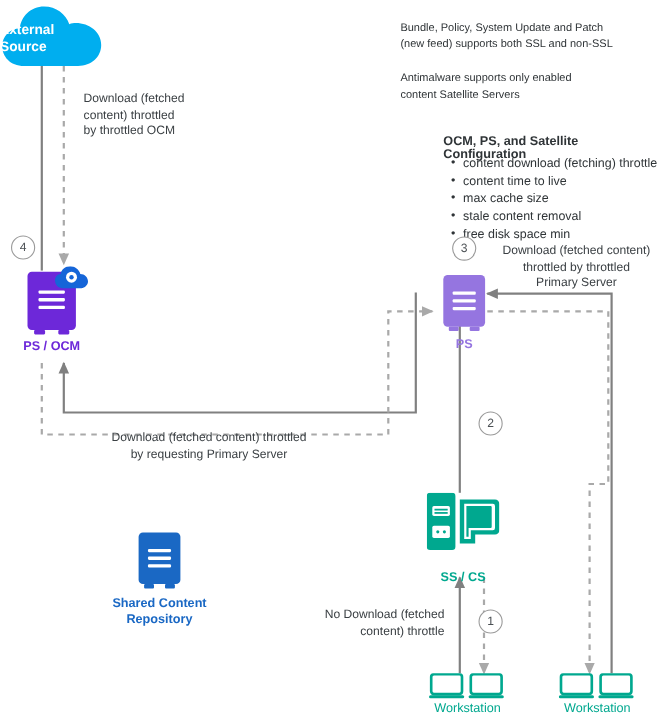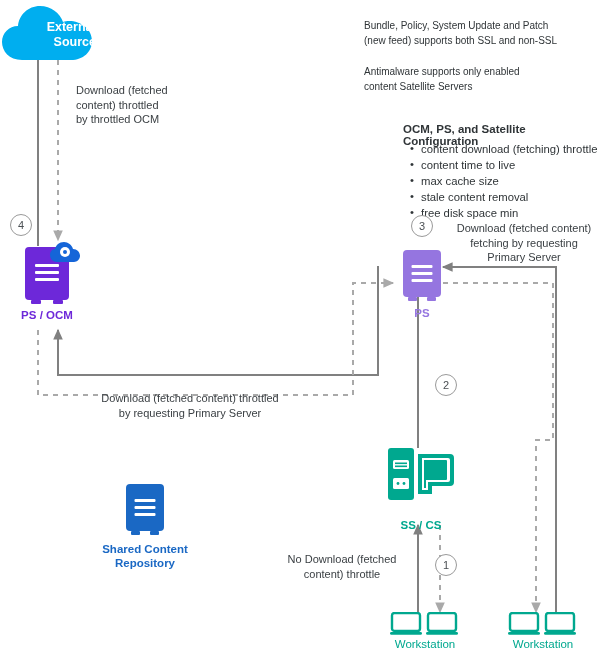--- a/index.html
+++ b/index.html
@@ -8,35 +8,35 @@
   .stage{position:absolute;inset:0;width:600px;height:650px;}
   svg.wires{position:absolute;left:0;top:0;width:600px;height:650px;}
 
   .node{position:absolute;}
   .nlabel{position:absolute;text-align:center;font-size:11.5px;font-weight:bold;
           line-height:1.18;white-space:nowrap;}
 
   
   .cloud{position:absolute;}
   .cloud .ctext{position:absolute;left:0;top:0;width:100%;height:100%;
-      display:flex;flex-direction:column;align-items:flex-end;justify-content:center;
+      display:flex;flex-direction:column;align-items:flex-start;justify-content:center;
       color:#fff;font-size:12.5px;font-weight:bold;line-height:1.2;text-align:center;
       padding-top:4px;box-sizing:border-box;}
 
   
   .srv{position:absolute;}
   .srv .body{position:absolute;left:0;top:0;border-radius:4px;}
   .srv .bars{position:absolute;left:50%;transform:translateX(-50%);}
   .srv .bars i{display:block;background:#fff;border-radius:1px;}
   .srv .foot{position:absolute;border-radius:1px;}
 
   
   .ann{position:absolute;font-size:11px;line-height:1.32;color:#3b4044;}
   .ann.c{text-align:center;}
-  .ann.r{text-align:center;}
+  .ann.r{text-align:right;}
 
   .para{position:absolute;font-size:10px;line-height:1.45;color:#2f3437;}
   .cfg-title{position:absolute;font-size:11.5px;font-weight:bold;color:#2f3437;}
   .cfg-list{position:absolute;font-size:11.3px;line-height:1.42;color:#2f3437;
             list-style:none;margin:0;padding:0;}
   .cfg-list li{position:relative;padding-left:11px;}
   .cfg-list li:before{content:"\2022";position:absolute;left:0;top:-1px;}
 
   .marker{position:absolute;width:22px;height:22px;border:1.4px solid #9a9a9a;
           border-radius:50%;box-sizing:border-box;background:#fff;
@@ -177,21 +177,21 @@
   <div class="nlabel" style="left:496px;top:638px;width:94px;font-weight:normal;color:#00a88f;">Workstation</div>
 
   <div class="ann" style="left:76px;top:83px;width:140px;">
     <span>Download (fetched</span><br>
     <span>content) throttled</span><br>
     <span>by throttled OCM</span>
   </div>
 
   <div class="ann c" style="left:448px;top:221px;width:152px;">
     <span>Download (fetched content)</span><br>
-    <span>fetching by requesting</span><br>
+    <span>throttled by throttled</span><br>
     <span>Primary Server</span>
   </div>
 
   <div class="ann c" style="left:55px;top:391px;width:270px;">
     <span>Download (fetched content) throttled</span><br>
     <span>by requesting Primary Server</span>
   </div>
 
   <div class="ann r" style="left:280px;top:552px;width:124px;">
     <span>No Download (fetched</span><br>

